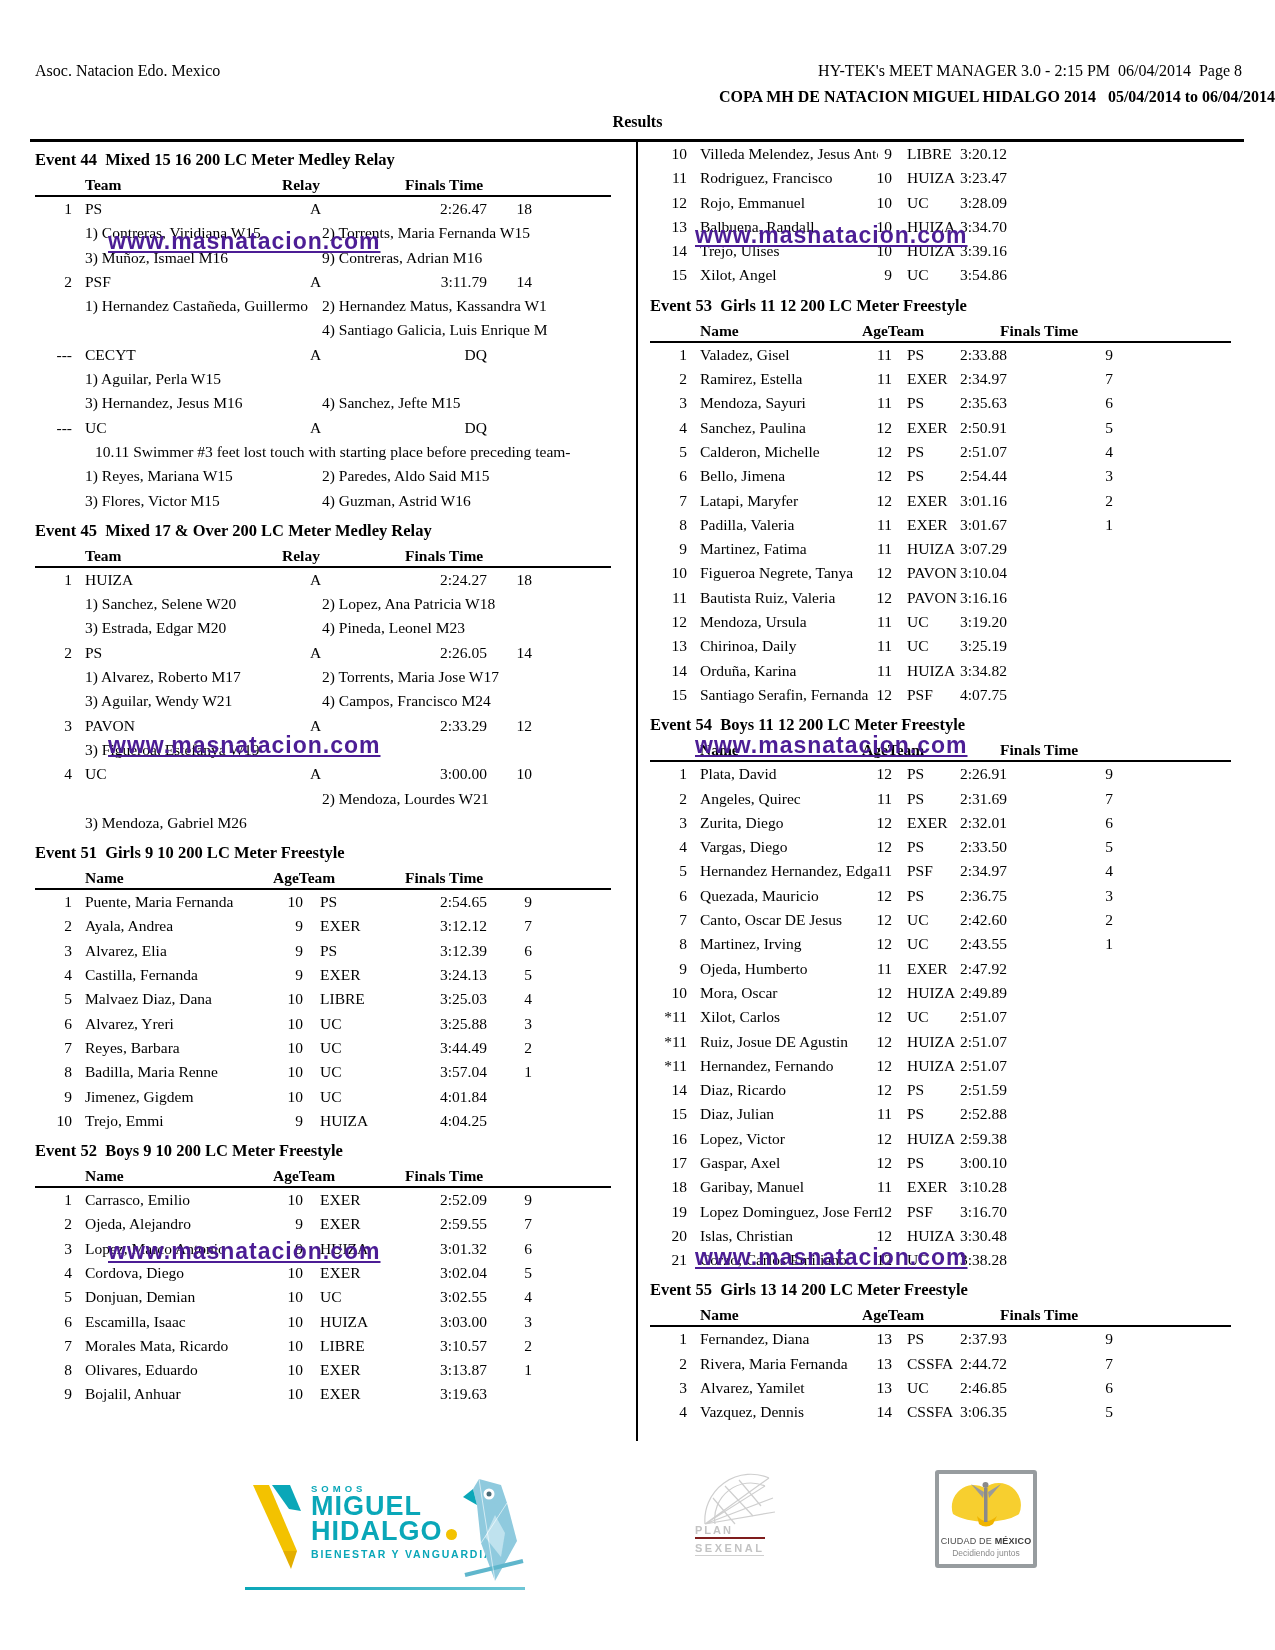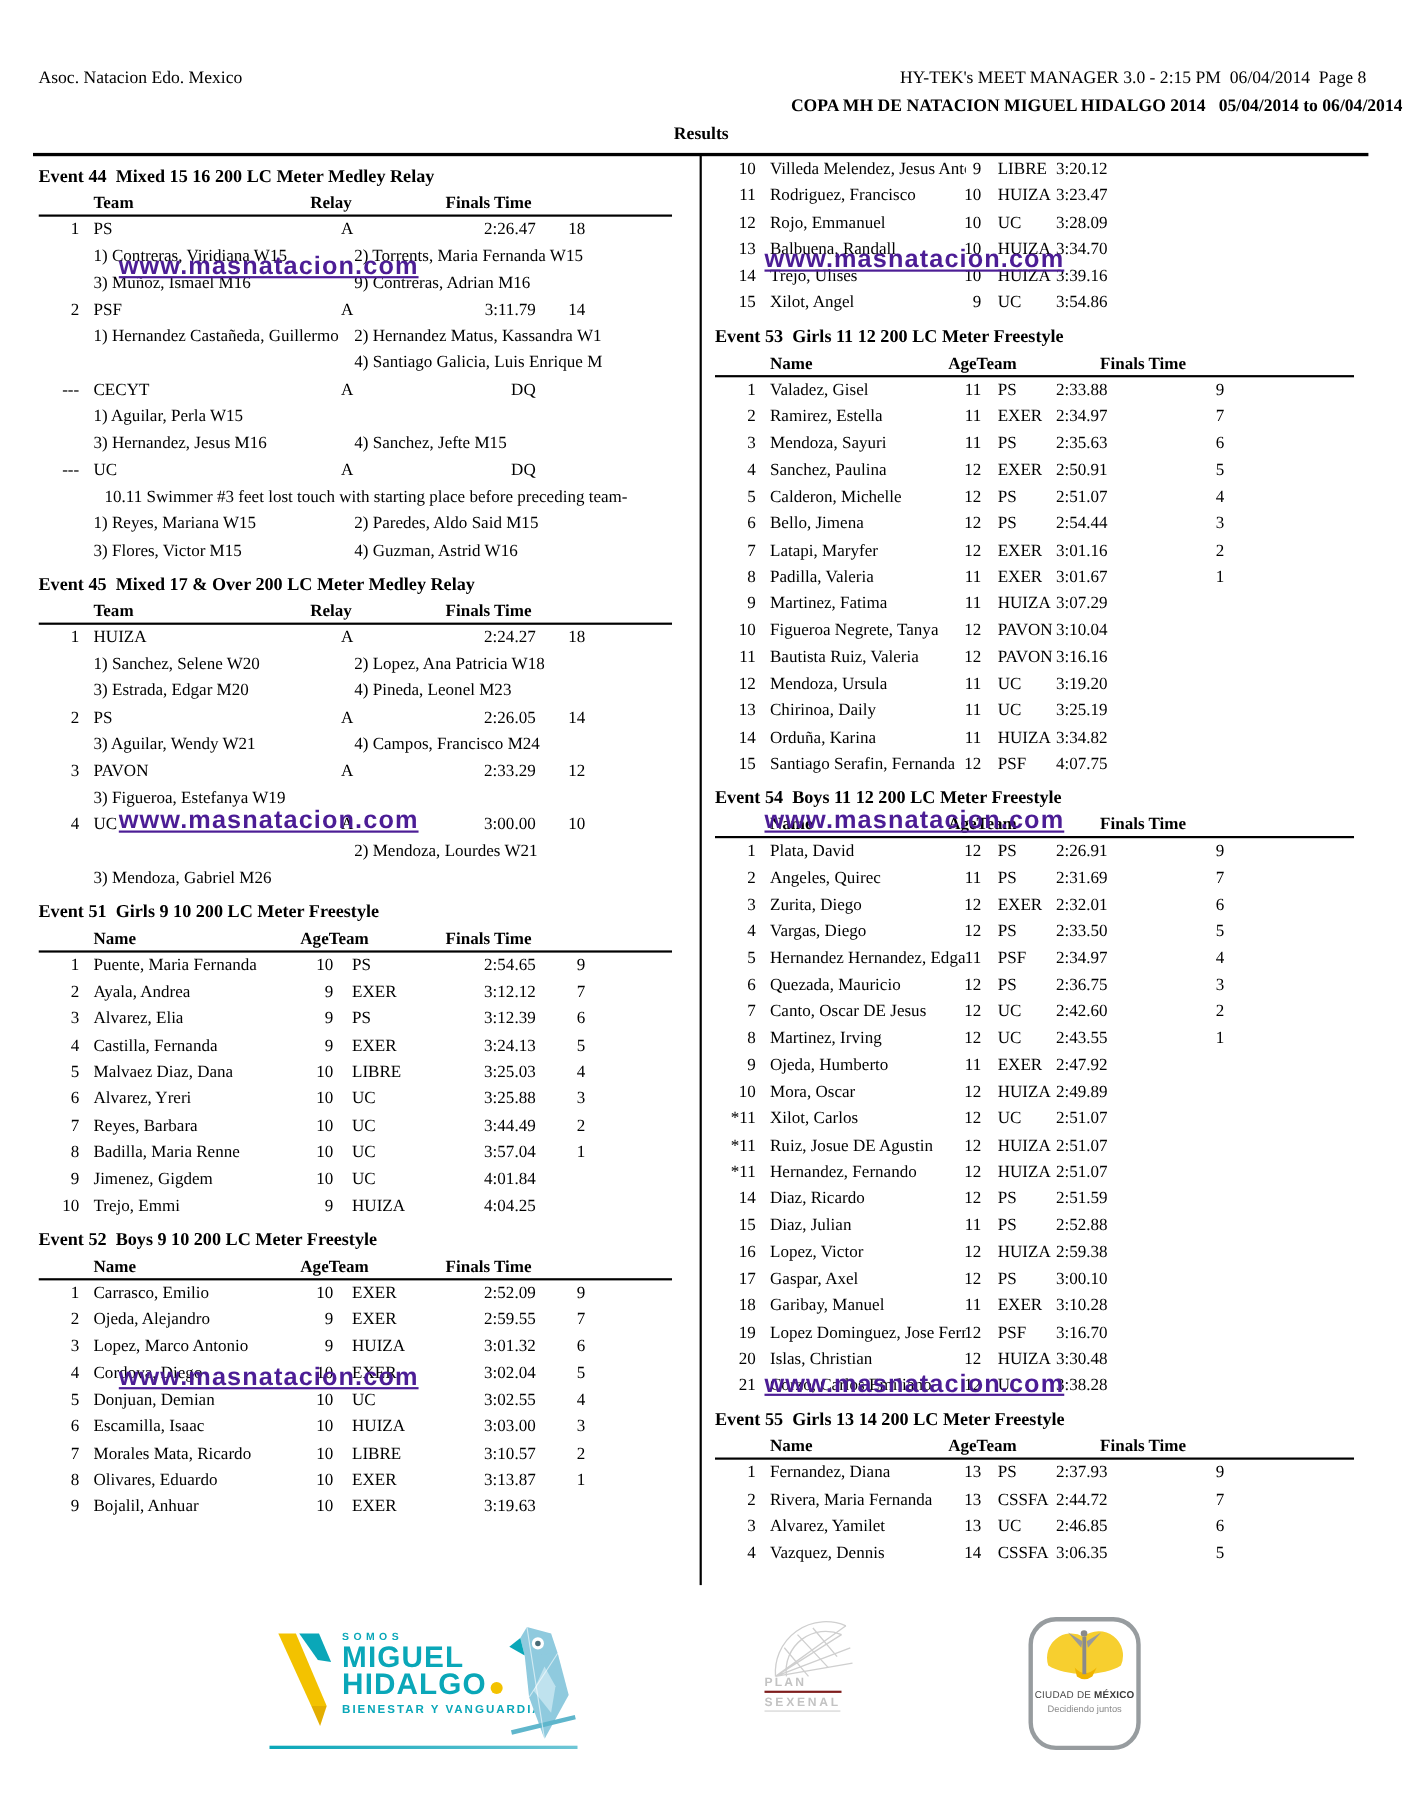--- a/index.html
+++ b/index.html
@@ -55,22 +55,22 @@
   .mh-tag{font-size:10.5px;letter-spacing:1.8px;margin-top:4px;font-weight:bold;}
   .mh-bird{position:absolute;left:182px;top:-2px;}
   
   .plan{position:absolute;left:693px;top:1472px;width:90px;height:95px;
         font-family:"Liberation Sans",sans-serif;color:#c3c3c3;}
   .plan-l1{position:absolute;left:2px;top:52px;font-size:11px;font-weight:bold;letter-spacing:2px;
            border-bottom:2px solid #7f1d1d;padding-bottom:1px;width:70px;}
   .plan-l2{position:absolute;left:2px;top:70px;font-size:11px;font-weight:bold;letter-spacing:2.5px;
            border-bottom:1px solid #cfcfcf;padding-bottom:1px;}
   
-  .cdmx{position:absolute;left:935px;top:1470px;width:102px;height:121px;box-sizing:border-box;
-        border:4px solid #979c9f;border-radius:25px;background:#fff;
+  .cdmx{position:absolute;left:935px;top:1470px;width:102px;height:98px;box-sizing:border-box;
+        border:4px solid #979c9f;border-radius:3px;background:#fff;
         font-family:"Liberation Sans",sans-serif;text-align:center;}
   .cdmx-l1{position:absolute;left:0;right:0;top:62px;font-size:9px;color:#4a4a4a;letter-spacing:.2px;}
   .cdmx-l1 b{color:#3a3a3a;}
   .cdmx-l2{position:absolute;left:0;right:0;top:74px;font-size:8.5px;color:#8a8a8a;}
 </style>
 </head>
 <body>
 
 <div class="page">
   <div class="hdr-left">Asoc. Natacion Edo. Mexico</div>
@@ -169,20 +169,24 @@
         <div class="row">
           <span class="leg1">3) Estrada, Edgar M20</span>
           <span class="leg2">4) Pineda, Leonel M23</span>
         </div>
         <div class="row">
           <span class="place">2</span>
           <span class="name">PS</span>
           <span class="relay">A</span>
           <span class="time">2:26.05</span>
           <span class="pts">14</span>
+        </div>
+        <div class="row">
+          <span class="leg1">1) Alvarez, Roberto M17</span>
+          <span class="leg2">2) Torrents, Maria Jose W17</span>
         </div>
         <div class="row">
           <span class="leg1">3) Aguilar, Wendy W21</span>
           <span class="leg2">4) Campos, Francisco M24</span>
         </div>
         <div class="row">
           <span class="place">3</span>
           <span class="name">PAVON</span>
           <span class="relay">A</span>
           <span class="time">2:33.29</span>

